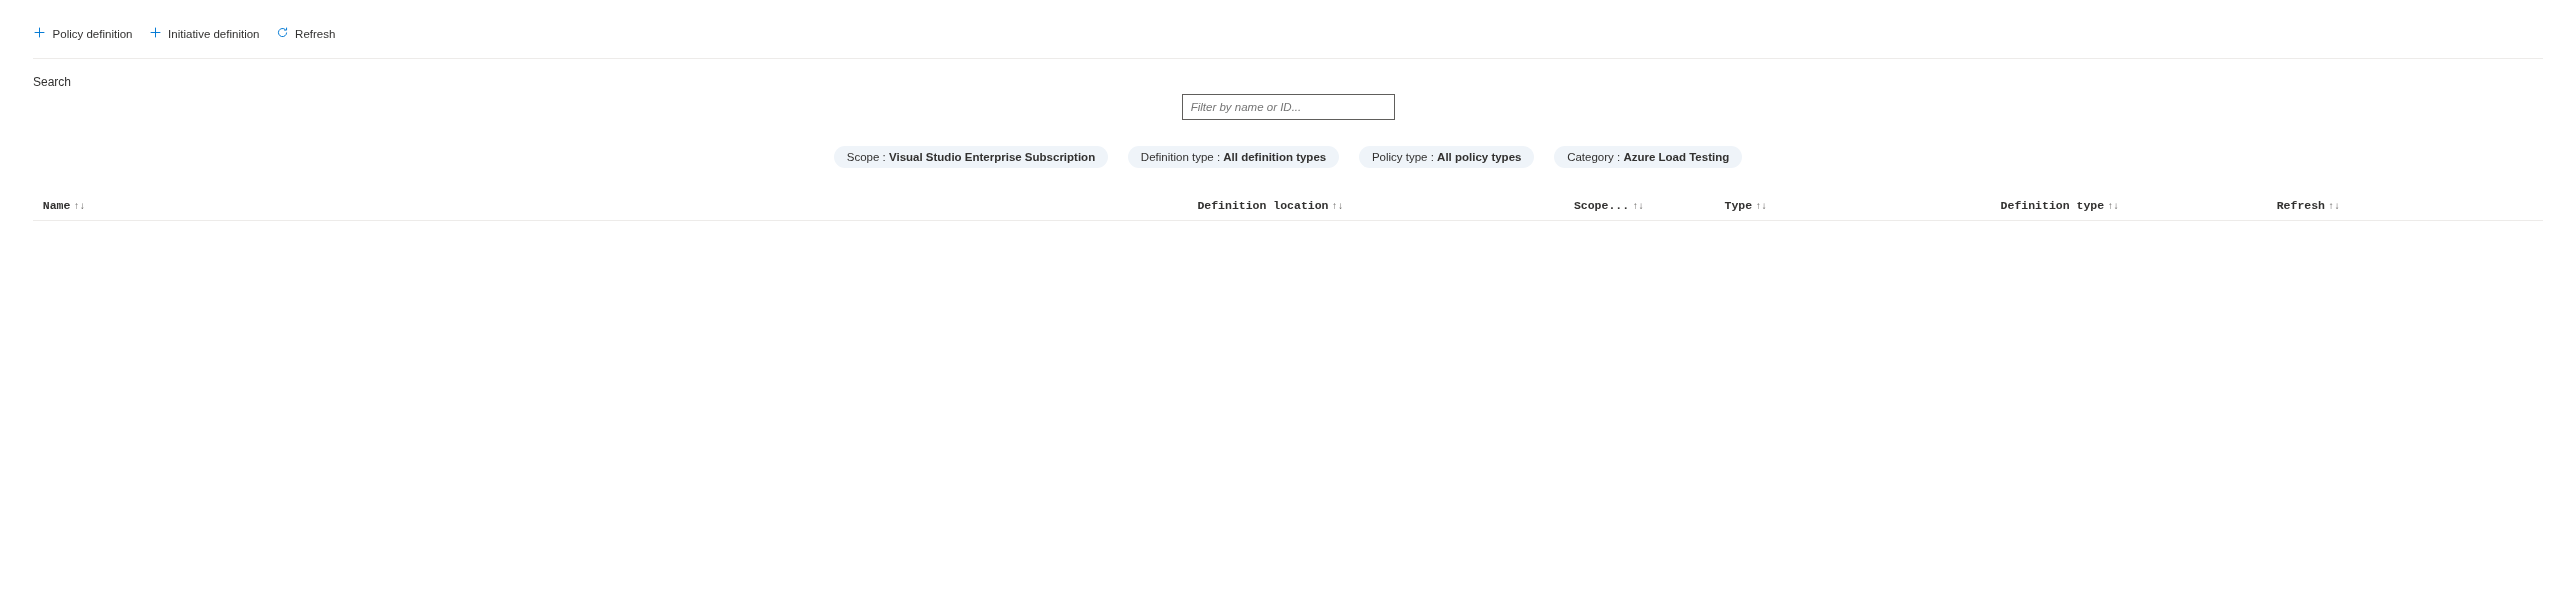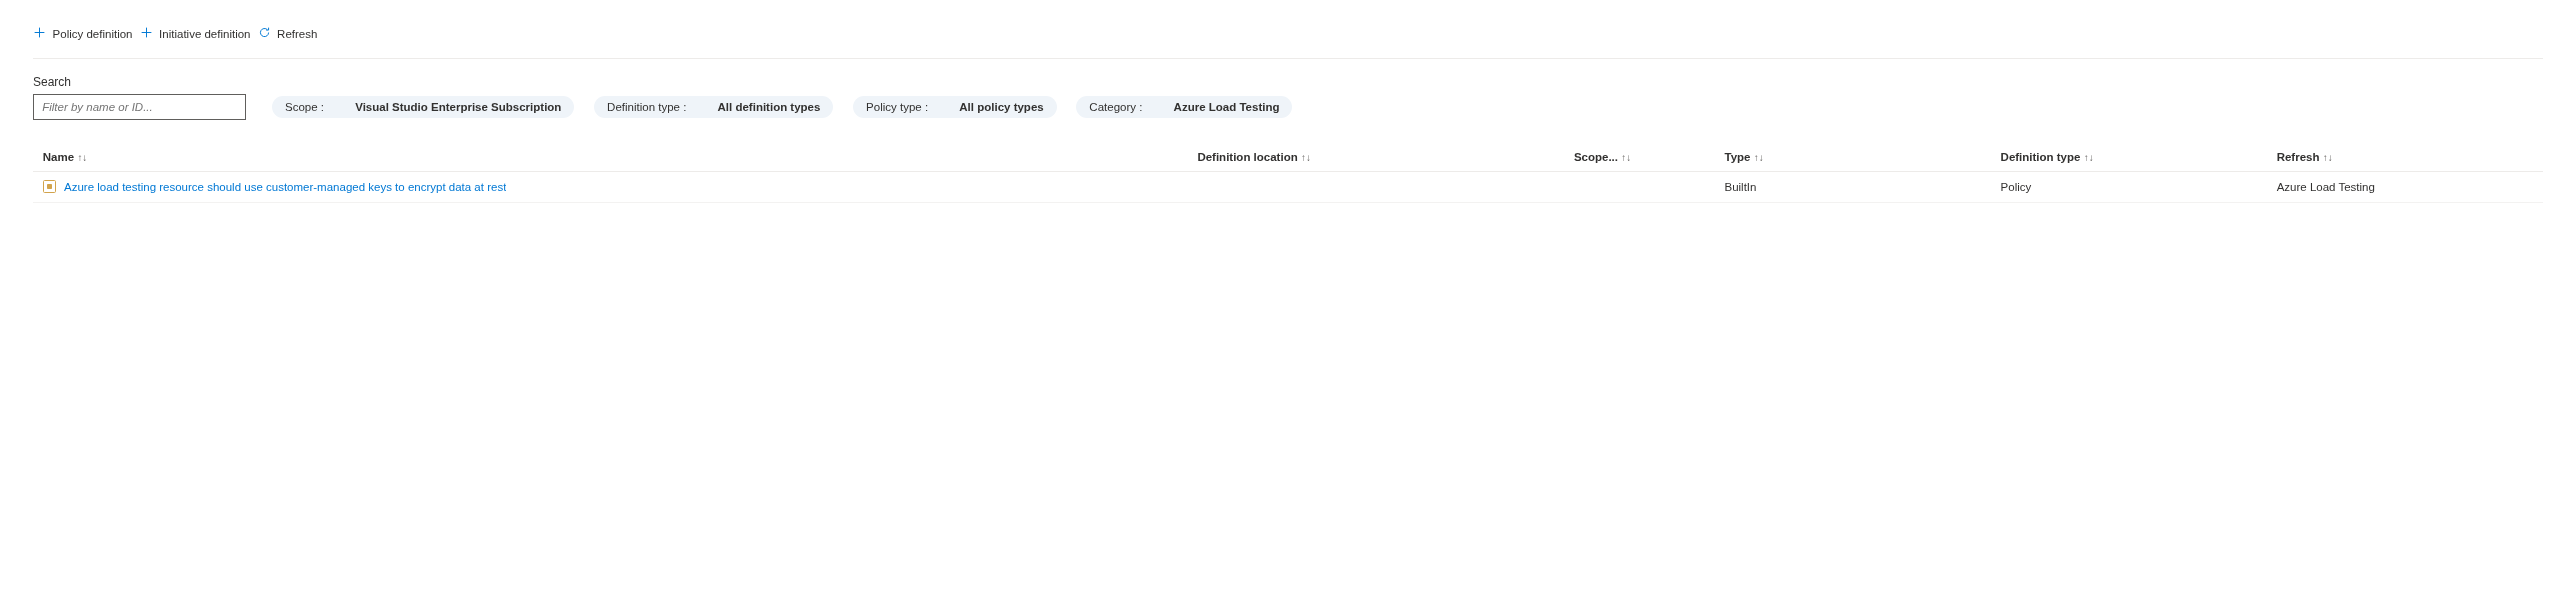--- a/index.html
+++ b/index.html
@@ -7,21 +7,21 @@
     margin: 0;
     padding: 16.4px 33px;
     font-family: "Segoe UI", -apple-system, BlinkMacSystemFont, sans-serif;
     font-size: 11.5px;
     color: #323130;
     background: #ffffff;
   }
   .toolbar {
     display: flex;
     align-items: center;
-    gap: 7px;
+    gap: 16px;
     padding: 6.6px 0 13px 0;
     border-bottom: 0.8px solid #edebe9;
   }
   .toolbar-btn {
     display: inline-flex;
     align-items: center;
     gap: 6.6px;
     background: none;
     border: none;
     cursor: pointer;
@@ -37,20 +37,21 @@
     display: block;
     font-size: 12px;
     color: #323130;
     margin-bottom: 4.9px;
   }
   .search-filter-row {
     display: flex;
     align-items: center;
     gap: 26px;
     flex-wrap: wrap;
+    flex-direction: column;
   }
   .search-input {
     width: 213px;
     height: 26px;
     padding: 3.3px 8.2px;
     border: 0.8px solid #605e5c;
     font-size: 11.5px;
     font-style: italic;
     color: #605e5c;
     outline: none;
@@ -62,26 +63,27 @@
   }
   .pill {
     background: #eff4f9;
     border-radius: 13px;
     padding: 4.9px 13px;
     font-size: 11.5px;
     color: #323130;
     cursor: pointer;
     white-space: nowrap;
   }
-  .pill .pill-value { font-weight: 600; margin-left: 28px; }
+  .pill .pill-value { font-weight: 600; }
   .table-wrap { margin-top: 23px; }
   table {
     width: 100%;
     border-collapse: collapse;
     table-layout: fixed;
+    font-family: Liberation Mono, monospace;
   }
   th {
     text-align: left;
     font-weight: 600;
     font-size: 11.5px;
     padding: 8.2px 9.8px;
     border-bottom: 0.8px solid #edebe9;
     white-space: nowrap;
     overflow: hidden;
     text-overflow: ellipsis;
@@ -210,29 +212,16 @@
       <tr>
         <th><span>Name</span><span class="sort-icon">↑↓</span></th>
         <th><span>Definition location</span><span class="sort-icon">↑↓</span></th>
         <th><span>Scope...</span><span class="sort-icon">↑↓</span></th>
         <th><span>Type</span><span class="sort-icon">↑↓</span></th>
         <th><span>Definition type</span><span class="sort-icon">↑↓</span></th>
         <th><span>Refresh</span><span class="sort-icon">↑↓</span></th>
       </tr>
     </thead>
     <tbody id="tbody">
-        <tr>
-          <td>
-            <div class="name-cell">
-              <span class="policy-icon-box"></span>
-              <a class="name-link">Azure load testing resource should use customer-managed keys to encrypt data at rest</a>
-            </div>
-          </td>
-          <td></td>
-          <td></td>
-          <td>BuiltIn</td>
-          <td>Policy</td>
-          <td>Azure Load Testing</td>
-        </tr>
       </tbody>
   </table>
 </div>
 
 
 </body></html>

